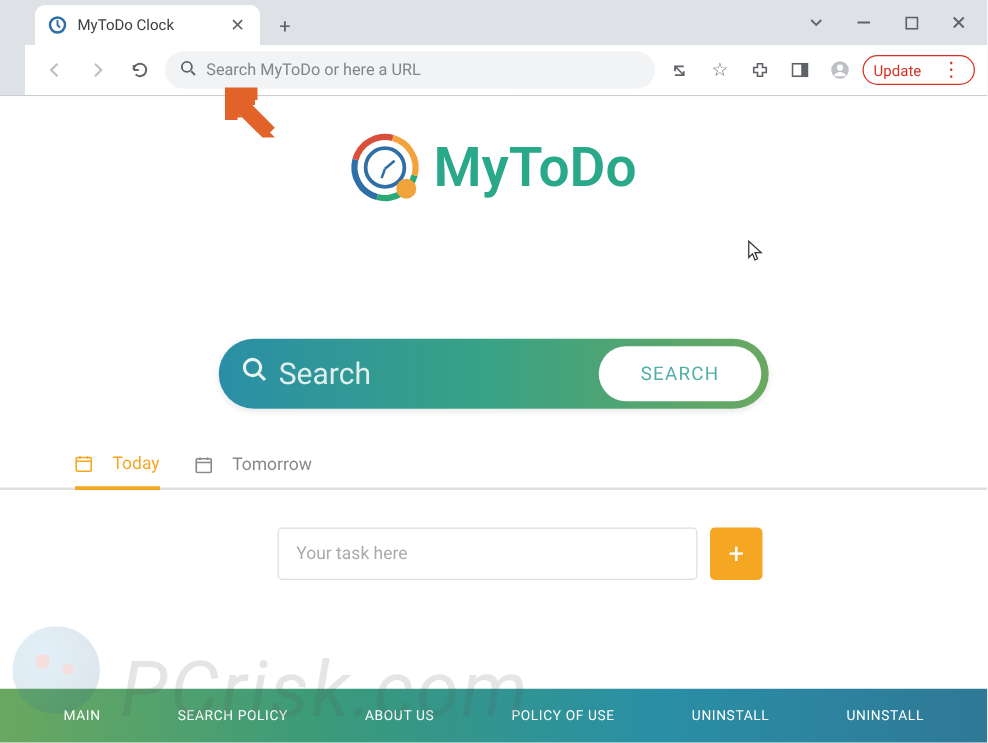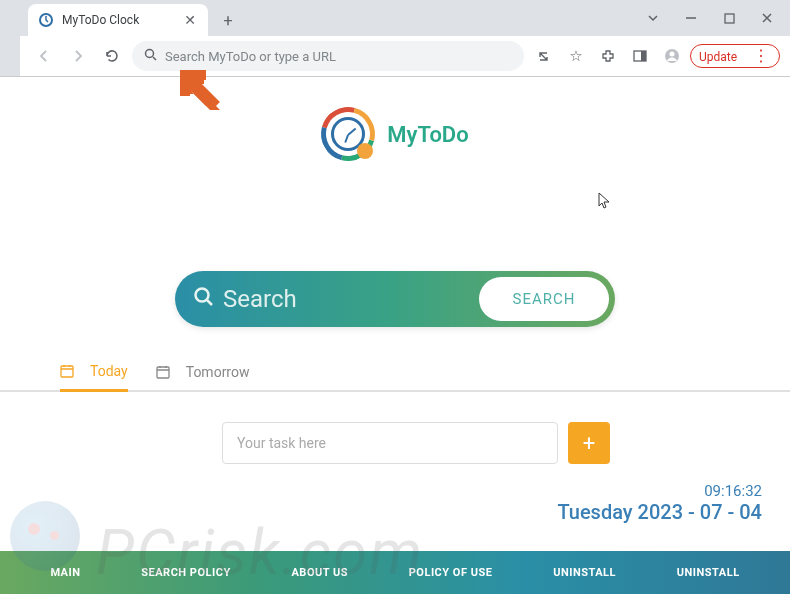--- a/index.html
+++ b/index.html
@@ -29,21 +29,21 @@
 
 .page { position: relative; background: #fff; height: calc(100% - 76px); overflow: hidden; }
 
 .logo-row { display: flex; align-items: center; justify-content: center; gap: 12px; margin-top: 30px; }
 .logo-icon { width: 54px; height: 54px; position: relative; }
 .logo-ring { position: absolute; inset: 0; border-radius: 50%; border: 5px solid transparent; border-top-color: #d94f3a; border-right-color: #f2a33c; border-bottom-color: #2aa876; border-left-color: #2f6fa7; transform: rotate(-30deg); }
 .logo-clock { position: absolute; inset: 10px; border-radius: 50%; background: #fff; border: 3px solid #2f6fa7; }
 .logo-hand1 { position: absolute; left: 50%; top: 50%; width: 10px; height: 2px; background: #2f6fa7; transform-origin: left; transform: rotate(-40deg); }
 .logo-hand2 { position: absolute; left: 50%; top: 50%; width: 8px; height: 2px; background: #2f6fa7; transform-origin: left; transform: rotate(110deg); }
 .logo-dot { position: absolute; right: 2px; bottom: 2px; width: 16px; height: 16px; background: #f2a33c; border-radius: 50%; }
-.logo-text { font-size: 22px; font-weight: 600; color: #2aa88a; }
+.logo-text { font-size: 44px; font-weight: 600; color: #2aa88a; }
 
 .search-wrap { margin: 110px auto 0; width: 440px; height: 56px; border-radius: 28px; background: linear-gradient(90deg, #2a8fa6, #3aa284, #6aa860); display: flex; align-items: center; padding-left: 18px; position: relative; box-shadow: 0 2px 6px rgba(0,0,0,0.1); }
 .search-icon { color: #e8f4f2; font-size: 22px; margin-right: 8px; }
 .search-input { background: transparent; border: none; outline: none; color: #e8f4f2; font-size: 24px; width: 200px; }
 .search-input::placeholder { color: #e8f4f2; opacity: 0.95; }
 .search-btn { position: absolute; right: 6px; top: 6px; bottom: 6px; width: 130px; background: #fff; border-radius: 22px; display: flex; align-items: center; justify-content: center; color: #4fb0a8; font-size: 15px; letter-spacing: 1px; cursor: pointer; }
 
 .tabs-row { margin-top: 36px; padding: 0 60px; display: flex; gap: 28px; border-bottom: 2px solid #e0e0e0; }
 .day-tab { padding: 0 0 10px 0; display: flex; align-items: center; gap: 16px; font-size: 14px; color: #888; cursor: pointer; }
 .day-tab.active { color: #f5a623; border-bottom: 3px solid #f5a623; margin-bottom: -2px; }
@@ -52,21 +52,21 @@
 .task-row { margin: 30px auto 0; width: 430px; display: flex; gap: 10px; }
 .task-input { flex: 1; height: 42px; border: 1px solid #ddd; border-radius: 4px; padding: 0 14px; font-size: 14px; color: #333; outline: none; margin-left: 42px; }
 .task-input::placeholder { color: #aaa; }
 .task-add { width: 42px; height: 42px; background: #f5a623; border-radius: 4px; display: flex; align-items: center; justify-content: center; color: #fff; font-size: 22px; cursor: pointer; }
 
 .datetime { text-align: right; padding: 18px 28px 0 0; color: #3a7fb5; }
 .dt-time { font-size: 15px; }
 .dt-date { font-size: 20px; font-weight: 500; }
 
 .footer { position: absolute; bottom: 0; left: 0; right: 0; height: 44px; background: linear-gradient(90deg, #6aa860, #3a9a7a, #2a8fa6, #2f7896); display: flex; align-items: center; justify-content: space-around; padding: 0 20px; }
-.footer a { color: #fff; font-size: 11px; font-weight: 700; letter-spacing: 0.5px; text-decoration: none; text-align: center; line-height: 1.2; }
+.footer a { color: #fff; font-size: 11px; font-weight: 400; letter-spacing: 0.5px; text-decoration: none; text-align: center; line-height: 1.2; }
 
 
 .arrow { position: absolute; left: 176px; top: 66px; width: 0; height: 0; pointer-events: none; }
 .arrow svg { overflow: visible; }
 
 
 .cursor-ptr { position: absolute; left: 598px; top: 115px; font-size: 16px; color: #333; pointer-events: none; }
 
 
 .watermark { position: absolute; left: 0; right: 0; bottom: 0; height: 120px; pointer-events: none; opacity: 0.15; display: flex; align-items: flex-end; }
@@ -129,21 +129,21 @@
     <div class="nav-btn">
         <svg width="16" height="16" viewBox="0 0 16 16">
           <path d="M3 8a5 5 0 1 1 1.5 3.5M3 8V4m0 4h4" stroke="currentColor" stroke-width="1.6" fill="none"></path>
         </svg>
       </div>
     <div class="addr-bar">
       <span class="addr-icon"><svg width="13" height="13" viewBox="0 0 13 13">
             <circle cx="5.5" cy="5.5" r="4" stroke="#5f6368" stroke-width="1.5" fill="none"></circle>
             <path d="M9 9l3 3" stroke="#5f6368" stroke-width="1.5"></path>
           </svg></span>
-      <span class="addr-placeholder">Search MyToDo or type a URL</span>
+      <span class="addr-placeholder">Search MyToDo or here a URL</span>
     </div>
     <div class="toolbar-right">
       <div class="tb-icon">
           <svg width="15" height="15" viewBox="0 0 15 15">
             <path d="M4 8V4h7M4 4l7 7M11 8v3H4" stroke="#5f6368" stroke-width="1.4" fill="none"></path>
           </svg>
         </div>
       <div class="tb-icon">☆</div>
       <div class="tb-icon">
           <svg width="14" height="14" viewBox="0 0 14 14">
@@ -213,24 +213,20 @@
     </div>
   </div>
 
   <div class="task-row">
     <input class="task-input" placeholder="Your task here" style="">
     <div class="task-add">
       <span>+</span>
     </div>
   </div>
 
-  <div class="datetime">
-    <div class="dt-time">09:16:32</div>
-    <div class="dt-date">Tuesday 2023 - 07 - 04</div>
-  </div>
 
   <div class="footer">
     <a href="#">MAIN</a>
     <a href="#">SEARCH POLICY</a>
     <a href="#">ABOUT US</a>
     <a href="#">POLICY OF USE</a>
     <a href="#">UNINSTALL</a>
     <a href="#">UNINSTALL</a>
   </div>
 

